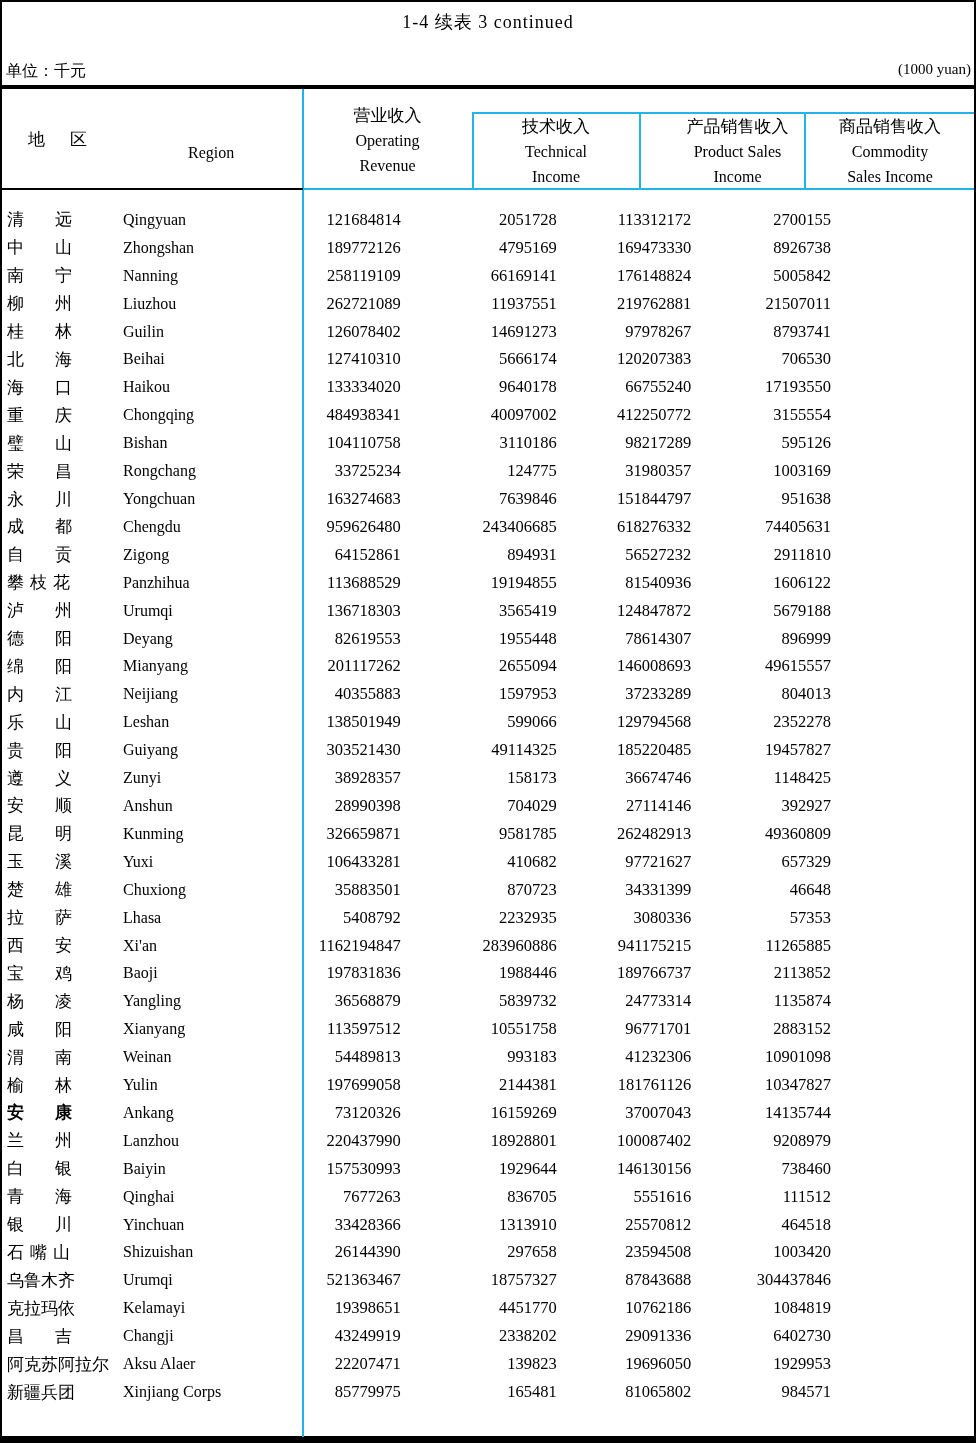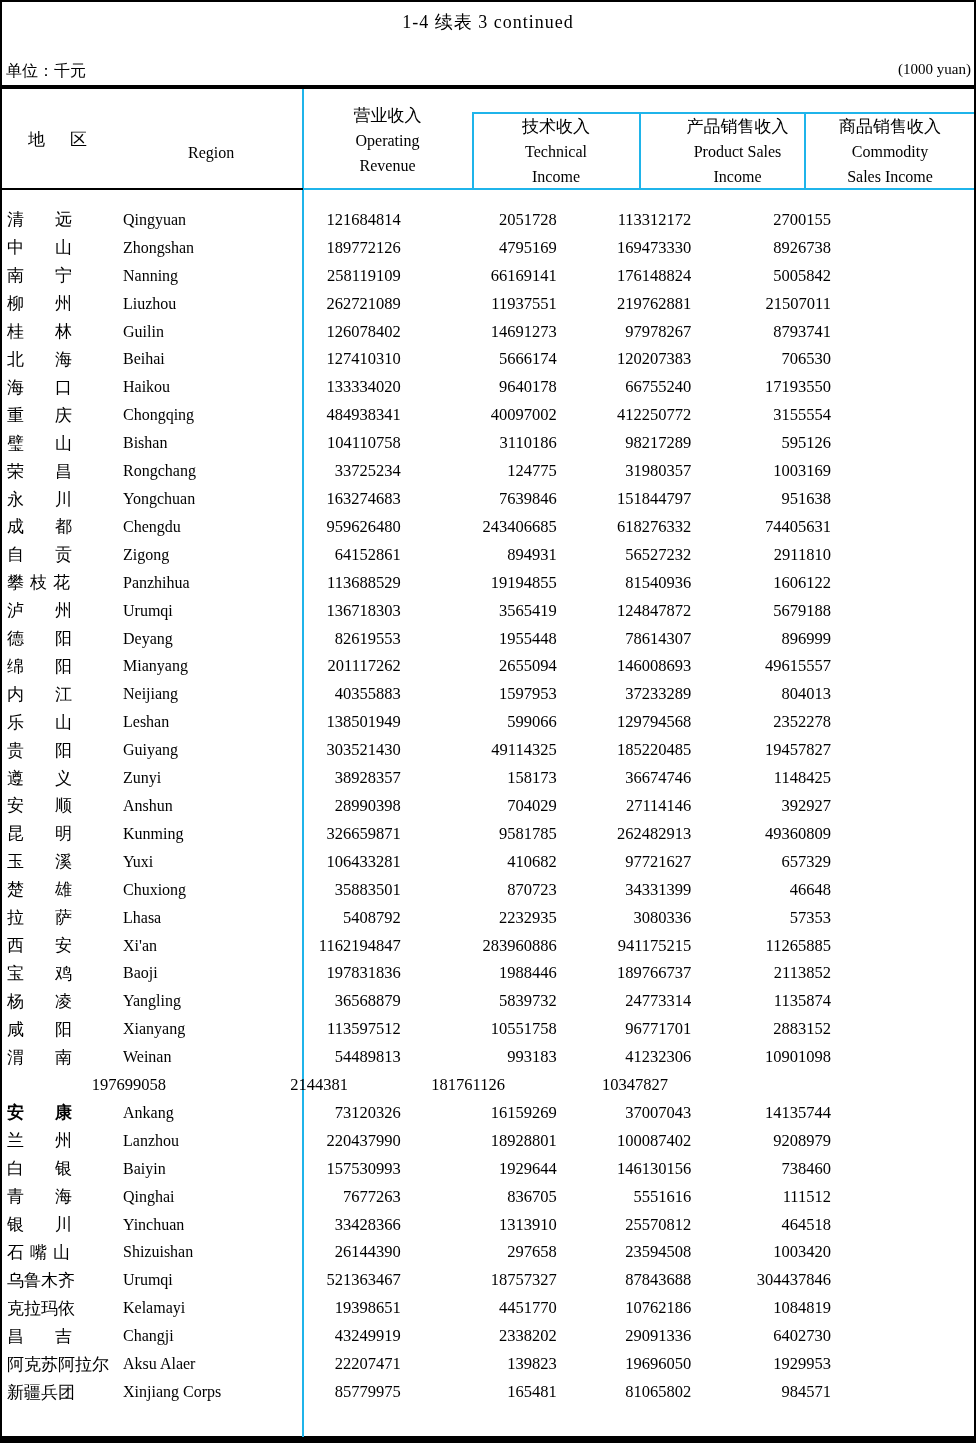--- a/index.html
+++ b/index.html
@@ -395,20 +395,24 @@
       <div class="cell-region">
         <span class="cn" style="letter-spacing: 31px;">渭南</span>
         <span class="en">Weinan</span>
       </div>
       <div class="cell-num c1">54489813</div>
       <div class="cell-num c2">993183</div>
       <div class="cell-num c3">41232306</div>
       <div class="cell-num c4">10901098</div>
     </div>
     <div class="row">
+      <div class="cell-region">
+        <span class="cn" style="letter-spacing: 31px;">榆林</span>
+        <span class="en">Yulin</span>
+      </div>
       <div class="cell-num c1">197699058</div>
       <div class="cell-num c2">2144381</div>
       <div class="cell-num c3">181761126</div>
       <div class="cell-num c4">10347827</div>
     </div>
     <div class="row">
       <div class="cell-region">
         <span class="cn" style="letter-spacing: 31px; font-weight: bold;">安康</span>
         <span class="en">Ankang</span>
       </div>

